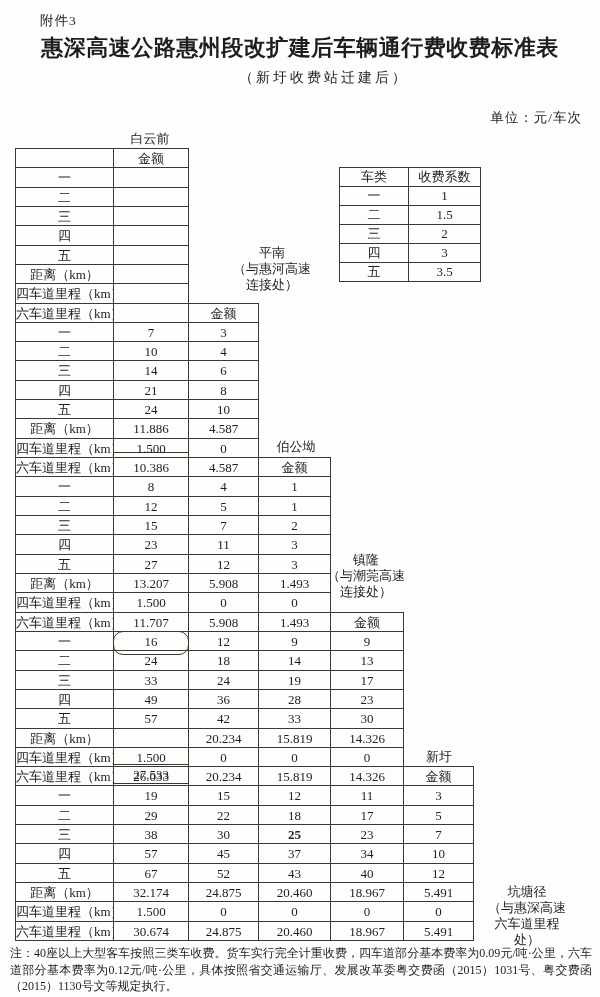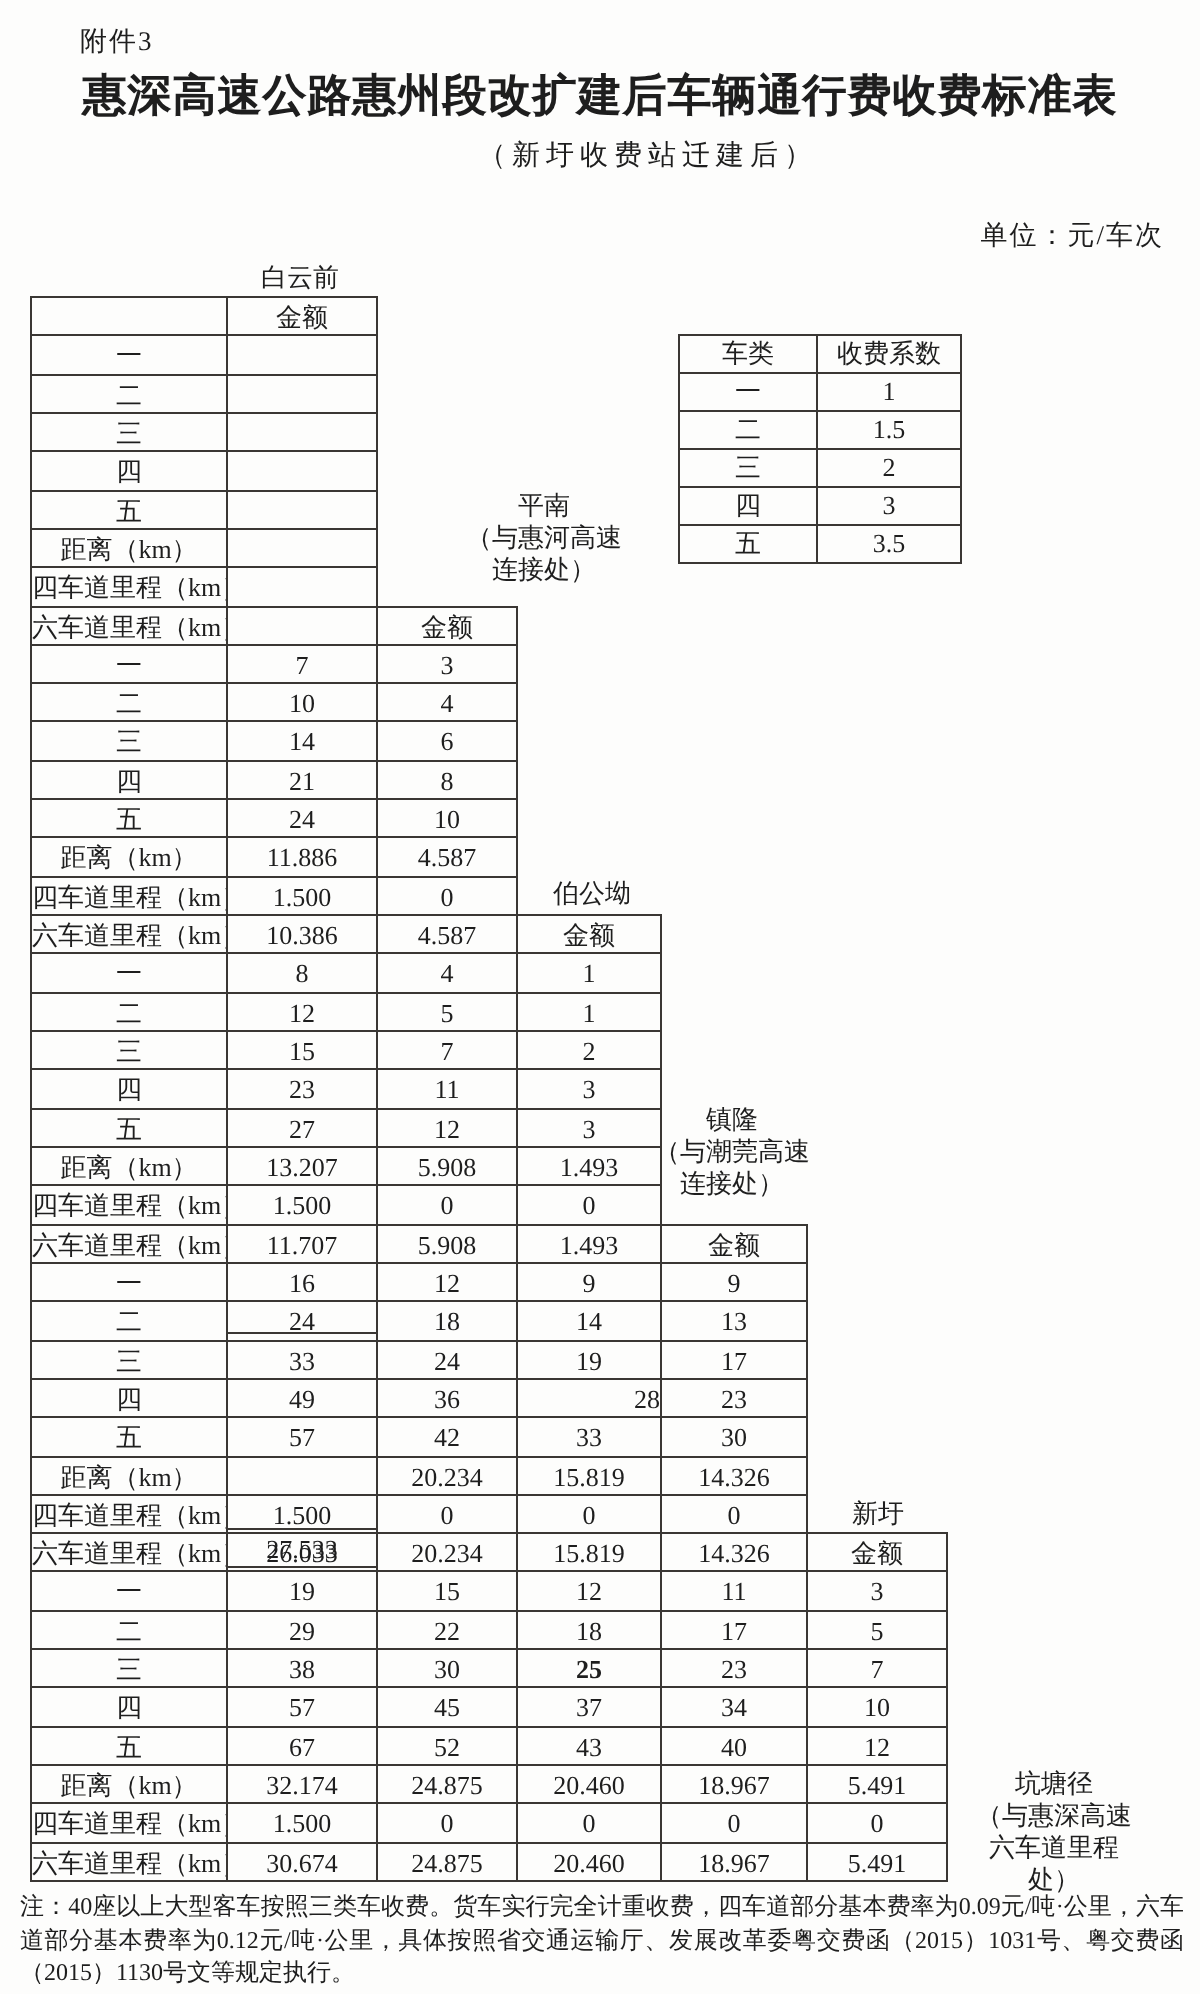--- a/index.html
+++ b/index.html
@@ -103,21 +103,21 @@
     <div class="fcell" style="left: 98px; top: 174px; width: 76px; height: 20px; line-height: 19px;">7</div>
     <div class="fcell" style="left: 173px; top: 174px; width: 71px; height: 20px; line-height: 19px;">3</div>
     <div class="fcell" style="left: 98px; top: 193px; width: 76px; height: 20px; line-height: 19px;">10</div>
     <div class="fcell" style="left: 173px; top: 193px; width: 71px; height: 20px; line-height: 19px;">4</div>
     <div class="fcell" style="left: 98px; top: 212px; width: 76px; height: 21px; line-height: 20px;">14</div>
     <div class="fcell" style="left: 173px; top: 212px; width: 71px; height: 21px; line-height: 20px;">6</div>
     <div class="fcell" style="left: 98px; top: 232px; width: 76px; height: 20px; line-height: 19px;">21</div>
     <div class="fcell" style="left: 173px; top: 232px; width: 71px; height: 20px; line-height: 19px;">8</div>
     <div class="fcell" style="left: 98px; top: 251px; width: 76px; height: 20px; line-height: 19px;">24</div>
     <div class="fcell" style="left: 173px; top: 251px; width: 71px; height: 20px; line-height: 19px;">10</div>
-    <div class="fcell" style="left: 98px; top: 270px; width: 76px; height: 21px; line-height: 20px;">11.886</div>
+    <div class="fcell" style="left: 98px; top: 270px; width: 76px; height: 35px; line-height: 20px;">11.886</div>
     <div class="fcell" style="left: 173px; top: 270px; width: 71px; height: 21px; line-height: 20px;">4.587</div>
     <div class="fcell" style="left: 98px; top: 290px; width: 76px; height: 20px; line-height: 19px;">1.500</div>
     <div class="fcell" style="left: 173px; top: 290px; width: 71px; height: 20px; line-height: 19px;">0</div>
     <div class="fcell" style="left: 98px; top: 309px; width: 76px; height: 20px; line-height: 19px;">10.386</div>
     <div class="fcell" style="left: 173px; top: 309px; width: 71px; height: 20px; line-height: 19px;">4.587</div>
     <div class="fcell" style="left: 98px; top: 328px; width: 76px; height: 21px; line-height: 20px;">8</div>
     <div class="fcell" style="left: 173px; top: 328px; width: 71px; height: 21px; line-height: 20px;">4</div>
     <div class="fcell" style="left: 243px; top: 328px; width: 73px; height: 21px; line-height: 20px;">1</div>
     <div class="fcell" style="left: 98px; top: 348px; width: 76px; height: 20px; line-height: 19px;">12</div>
     <div class="fcell" style="left: 173px; top: 348px; width: 71px; height: 20px; line-height: 19px;">5</div>
@@ -133,35 +133,35 @@
     <div class="fcell" style="left: 243px; top: 406px; width: 73px; height: 20px; line-height: 19px;">3</div>
     <div class="fcell" style="left: 98px; top: 425px; width: 76px; height: 20px; line-height: 19px;">13.207</div>
     <div class="fcell" style="left: 173px; top: 425px; width: 71px; height: 20px; line-height: 19px;">5.908</div>
     <div class="fcell" style="left: 243px; top: 425px; width: 73px; height: 20px; line-height: 19px;">1.493</div>
     <div class="fcell" style="left: 98px; top: 444px; width: 76px; height: 21px; line-height: 20px;">1.500</div>
     <div class="fcell" style="left: 173px; top: 444px; width: 71px; height: 21px; line-height: 20px;">0</div>
     <div class="fcell" style="left: 243px; top: 444px; width: 73px; height: 21px; line-height: 20px;">0</div>
     <div class="fcell" style="left: 98px; top: 464px; width: 76px; height: 20px; line-height: 19px;">11.707</div>
     <div class="fcell" style="left: 173px; top: 464px; width: 71px; height: 20px; line-height: 19px;">5.908</div>
     <div class="fcell" style="left: 243px; top: 464px; width: 73px; height: 20px; line-height: 19px;">1.493</div>
-    <div class="fcell" style="left: 98px; top: 483px; width: 76px; height: 36px; line-height: 19px;">16</div>
+    <div class="fcell" style="left: 98px; top: 483px; width: 76px; height: 24px; line-height: 19px; border-radius: 10px;">16</div>
     <div class="fcell" style="left: 173px; top: 483px; width: 71px; height: 20px; line-height: 19px;">12</div>
     <div class="fcell" style="left: 243px; top: 483px; width: 73px; height: 20px; line-height: 19px;">9</div>
     <div class="fcell" style="left: 315px; top: 483px; width: 74px; height: 20px; line-height: 19px;">9</div>
     <div class="fcell" style="left: 98px; top: 502px; width: 76px; height: 21px; line-height: 20px;">24</div>
     <div class="fcell" style="left: 173px; top: 502px; width: 71px; height: 21px; line-height: 20px;">18</div>
     <div class="fcell" style="left: 243px; top: 502px; width: 73px; height: 21px; line-height: 20px;">14</div>
     <div class="fcell" style="left: 315px; top: 502px; width: 74px; height: 21px; line-height: 20px;">13</div>
     <div class="fcell" style="left: 98px; top: 522px; width: 76px; height: 20px; line-height: 19px;">33</div>
     <div class="fcell" style="left: 173px; top: 522px; width: 71px; height: 20px; line-height: 19px;">24</div>
     <div class="fcell" style="left: 243px; top: 522px; width: 73px; height: 20px; line-height: 19px;">19</div>
     <div class="fcell" style="left: 315px; top: 522px; width: 74px; height: 20px; line-height: 19px;">17</div>
     <div class="fcell" style="left: 98px; top: 541px; width: 76px; height: 20px; line-height: 19px;">49</div>
     <div class="fcell" style="left: 173px; top: 541px; width: 71px; height: 20px; line-height: 19px;">36</div>
-    <div class="fcell" style="left: 243px; top: 541px; width: 73px; height: 20px; line-height: 19px; text-align: right;">28</div>
+    <div class="fcell" style="left: 243px; top: 541px; width: 73px; height: 20px; line-height: 19px;">28</div>
     <div class="fcell" style="left: 315px; top: 541px; width: 74px; height: 20px; line-height: 19px;">23</div>
     <div class="fcell" style="left: 98px; top: 560px; width: 76px; height: 21px; line-height: 20px;">57</div>
     <div class="fcell" style="left: 173px; top: 560px; width: 71px; height: 21px; line-height: 20px;">42</div>
     <div class="fcell" style="left: 243px; top: 560px; width: 73px; height: 21px; line-height: 20px;">33</div>
     <div class="fcell" style="left: 315px; top: 560px; width: 74px; height: 21px; line-height: 20px;">30</div>
     <div class="fcell" style="left: 98px; top: 580px; width: 76px; height: 20px; line-height: 19px; margin-top: 36px;">27.533</div>
     <div class="fcell" style="left: 173px; top: 580px; width: 71px; height: 20px; line-height: 19px;">20.234</div>
     <div class="fcell" style="left: 243px; top: 580px; width: 73px; height: 20px; line-height: 19px;">15.819</div>
     <div class="fcell" style="left: 315px; top: 580px; width: 74px; height: 20px; line-height: 19px;">14.326</div>
     <div class="fcell" style="left: 98px; top: 599px; width: 76px; height: 20px; line-height: 19px;">1.500</div>

